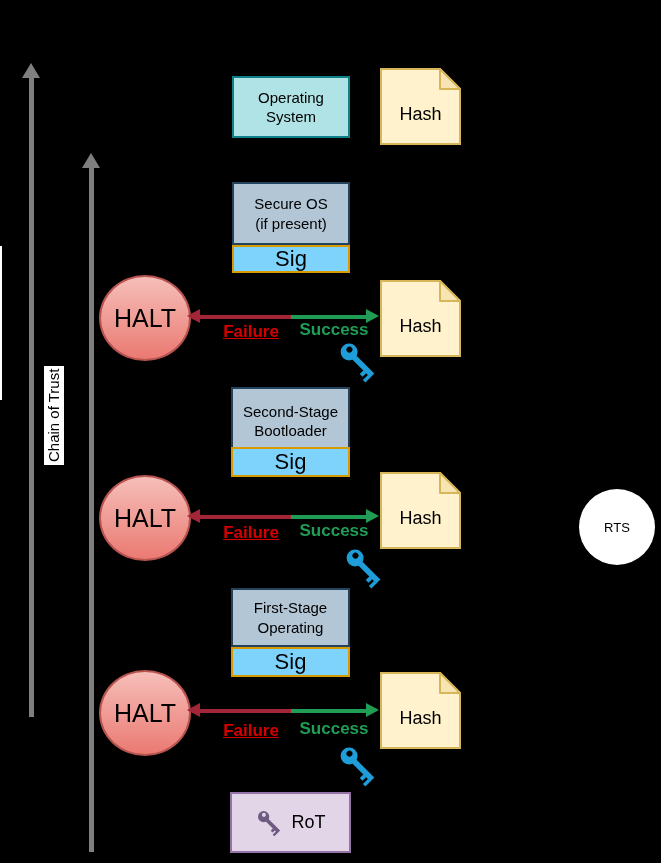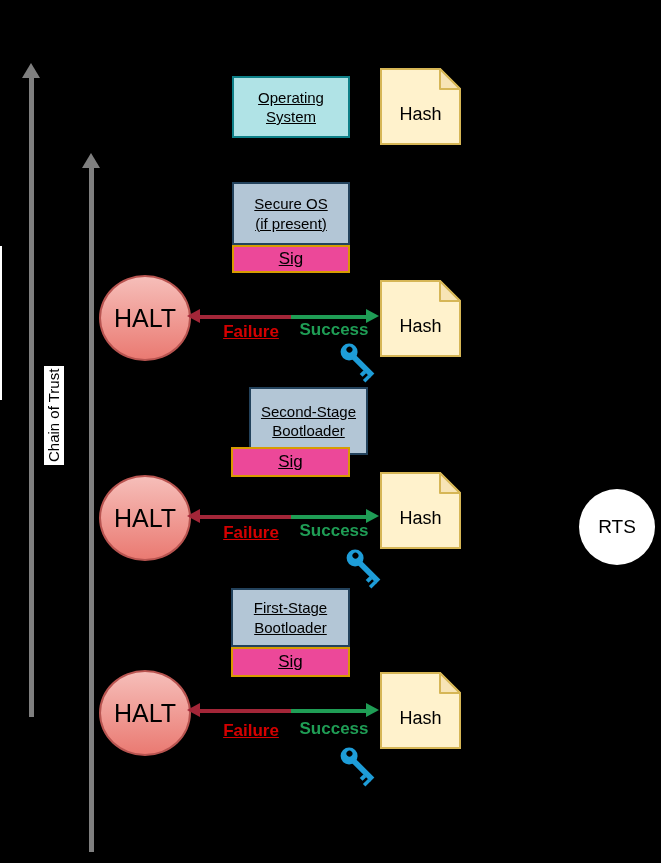--- a/index.html
+++ b/index.html
@@ -11,24 +11,24 @@
   .vshaft{position:absolute;width:5px;background:#7f7f7f;}
   .vhead{position:absolute;width:0;height:0;
     border-left:9px solid transparent;border-right:9px solid transparent;
     border-bottom:15px solid #7f7f7f;}
   .vlabel{position:absolute;background:#ffffff;color:#000;font-size:15px;
     padding:1px 3px;white-space:nowrap;transform:rotate(-90deg);
     transform-origin:0 100%;line-height:1.2;}
   
   .node{position:absolute;box-sizing:border-box;display:flex;align-items:center;
     justify-content:center;text-align:center;white-space:pre-line;
-    font-size:15px;line-height:1.28;text-decoration:underline;}
+    font-size:15px;line-height:1.28;}
   .os{background:#b0e3e6;border:2px solid #0e8088;}
   .stack{background:#b3c6d6;border:2px solid #23425c;}
-  .sig{background:#ec4899;border:2px solid #d79b00;font-size:17px;}
+  .sig{background:#7dd3fc;border:2px solid #d79b00;font-size:22px;}
   .rot{background:#e1d5e7;border:2px solid #9673a6;font-size:18px;gap:6px;flex-direction:row;}
   
   .halt{position:absolute;width:92px;height:86px;box-sizing:border-box;
     border-radius:50%;border:2px solid #b85450;
     background:linear-gradient(180deg,#f6beb9 0%,#ea7a72 100%);
     display:flex;align-items:center;justify-content:center;font-size:25px;}
   
   .hash{position:absolute;width:81px;height:92px;display:flex;
     align-items:center;justify-content:center;}
   .hash svg{position:absolute;inset:0;}
@@ -43,21 +43,21 @@
   .head-right{position:absolute;width:0;height:0;
     border-top:7px solid transparent;border-bottom:7px solid transparent;
     border-left:13px solid #1f9d55;}
   .edge-label{position:absolute;font-weight:bold;font-size:17px;width:72px;text-align:center;}
   .lbl-fail{color:#d40000;text-decoration:underline;}
   .lbl-succ{color:#1f9d55;}
   
   .key{position:absolute;}
   
   .rts{position:absolute;left:579px;top:489px;width:76px;height:76px;border-radius:50%;
-    background:#ffffff;display:flex;align-items:center;justify-content:center;font-size:19px;}
+    background:#ffffff;display:flex;align-items:center;justify-content:center;font-size:13px;}
 </style>
 </head>
 <body>
 
 <div class="stage">
 
   <div class="vhead" style="left:22px;top:63px"></div>
   <div class="vshaft" style="left:29px;top:77px;height:640px"></div>
   <div class="vlabel" style="left:2px;top:380px">Chain ofMeasurement</div>
 
@@ -104,21 +104,21 @@
   <svg class="key" style="left:336px;top:339px" width="46" height="46" viewBox="0 0 46 46">
     <g transform="rotate(45 23 23)">
       <circle cx="9" cy="23" r="8.5" fill="#1e9dd8"></circle>
       <circle cx="7.5" cy="21" r="3" fill="#000"></circle>
       <rect x="15" y="20.3" width="27" height="5.6" fill="#1e9dd8"></rect>
       <rect x="32" y="25.5" width="4" height="5.5" fill="#1e9dd8"></rect>
       <rect x="38.5" y="25.5" width="3.5" height="7.5" fill="#1e9dd8"></rect>
     </g>
   </svg>
 
-  <div class="node stack" style="left:249px;top:387px;width:119px;height:68px">
+  <div class="node stack" style="left:231px;top:387px;width:119px;height:68px">
     <span>Second-Stage
 Bootloader</span>
   </div>
   <div class="node sig" style="left:231px;top:447px;width:119px;height:30px">
     <span>Sig</span>
   </div>
   <div class="halt" style="left:99px;top:475px">
     <span>HALT</span>
   </div>
   <div class="head-left" style="left:187px;top:509px"></div>
@@ -142,21 +142,21 @@
       <rect x="32" y="25.5" width="4" height="5.5" fill="#1e9dd8"></rect>
       <rect x="38.5" y="25.5" width="3.5" height="7.5" fill="#1e9dd8"></rect>
     </g>
   </svg>
   <div class="rts">
     <span>RTS</span>
   </div>
 
   <div class="node stack" style="left:231px;top:588px;width:119px;height:59px">
     <span>First-Stage
-Bootloader</span>
+Operating</span>
   </div>
   <div class="node sig" style="left:231px;top:647px;width:119px;height:30px">
     <span>Sig</span>
   </div>
   <div class="halt" style="left:99px;top:670px">
     <span>HALT</span>
   </div>
   <div class="head-left" style="left:187px;top:703px"></div>
   <div class="hshaft fail" style="left:199px;top:709px;width:92px"></div>
   <div class="hshaft succ" style="left:291px;top:709px;width:76px"></div>
@@ -173,14 +173,26 @@
   <svg class="key" style="left:336px;top:743px" width="46" height="46" viewBox="0 0 46 46">
     <g transform="rotate(45 23 23)">
       <circle cx="9" cy="23" r="8.5" fill="#1e9dd8"></circle>
       <circle cx="7.5" cy="21" r="3" fill="#000"></circle>
       <rect x="15" y="20.3" width="27" height="5.6" fill="#1e9dd8"></rect>
       <rect x="32" y="25.5" width="4" height="5.5" fill="#1e9dd8"></rect>
       <rect x="38.5" y="25.5" width="3.5" height="7.5" fill="#1e9dd8"></rect>
     </g>
   </svg>
 
+  <div class="node rot" style="left:230px;top:792px;width:121px;height:61px">
+    <svg width="30" height="30" viewBox="0 0 30 30">
+      <g transform="rotate(45 15 15)">
+        <circle cx="6" cy="15" r="5.6" fill="#6e5a82"></circle>
+        <circle cx="5" cy="13.6" r="2" fill="#e1d5e7"></circle>
+        <rect x="10" y="13.2" width="17.5" height="3.7" fill="#6e5a82"></rect>
+        <rect x="21" y="16.6" width="2.6" height="3.4" fill="#6e5a82"></rect>
+        <rect x="25.2" y="16.6" width="2.3" height="4.8" fill="#6e5a82"></rect>
+      </g>
+    </svg>
+    <span>RoT</span>
+  </div>
 
 </div>
 
 </body></html>

